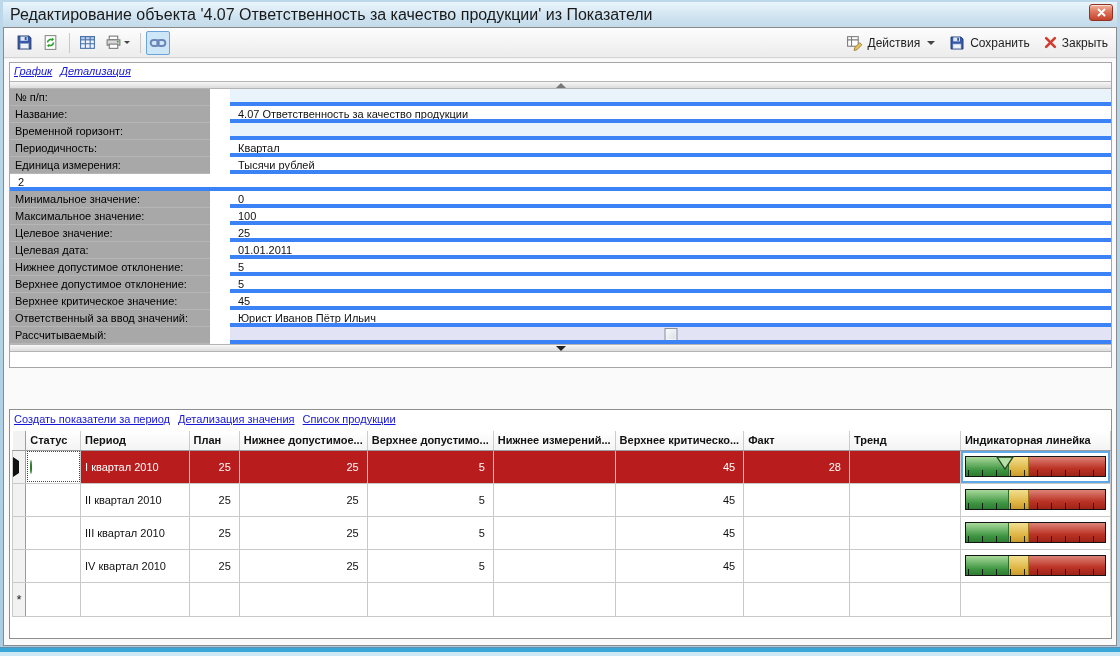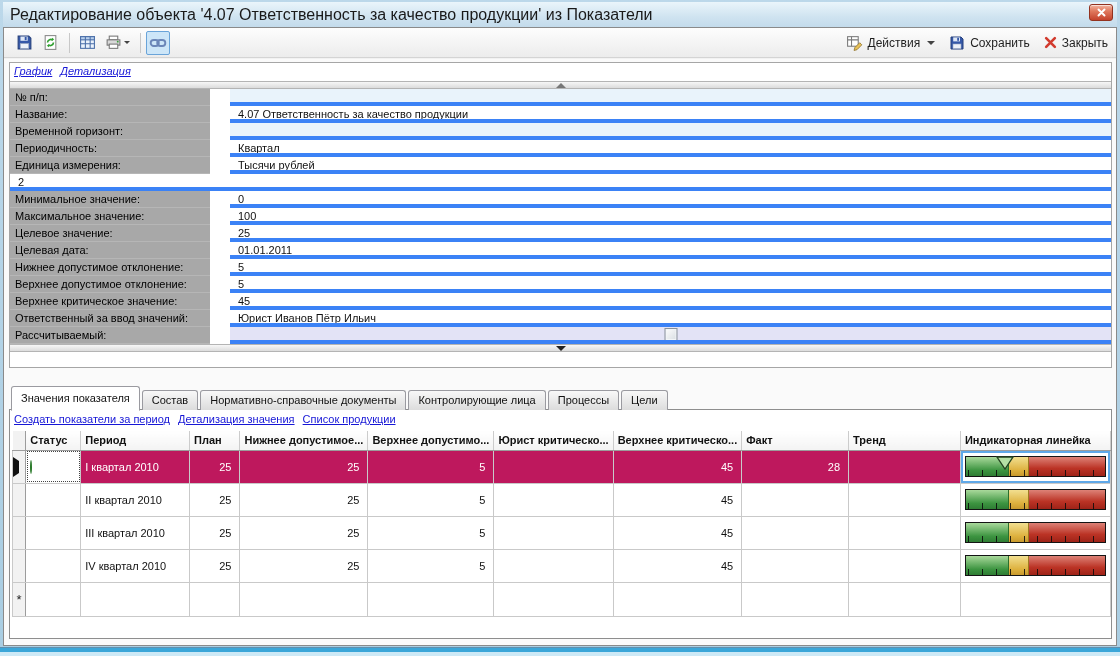--- a/index.html
+++ b/index.html
@@ -81,21 +81,21 @@
 
   
   table.grid { border-collapse:collapse; table-layout:fixed; margin:2px 0 0 2px; background:#fff; }
   table.grid th { height:19px; font-weight:bold; text-align:left; padding:0 4px;
     background:linear-gradient(#ffffff,#f3f3f3); border-right:1px solid #cccccc;
     border-bottom:1px solid #9c9c9c; white-space:nowrap; overflow:hidden;margin-top:29px; }
   table.grid td { height:33px; border:1px solid #c9c9c9; padding:0 4px;
     white-space:nowrap; overflow:hidden; background:#fff; }
   table.grid .c-sel { background:#f2f2f2; border-right:1px solid #9c9c9c; padding:0; }
   table.grid td.num { text-align:right; padding-right:8px; }
-  tr.sel td { background:#be185d; color:#fff; }
+  tr.sel td { background:#b91c1c; color:#fff; }
   tr.sel td.c-sel { background:#f2f2f2; color:#111; }
   tr.sel td.cell-status { background:#fff; outline:1px dotted #444; outline-offset:-2px; }
   tr.sel td.cell-ind { background:#fff; box-shadow:inset 0 0 0 2px #5fa8e8; }
   .rowptr { width:0; height:0; border-top:4px solid transparent; border-bottom:4px solid transparent;
     border-left:6px solid #111; margin:0 auto; }
   .newrow-star { text-align:center; color:#222; font-size:13px; line-height:33px; display:block; }
   .status-dot { width:21px; height:21px; border-radius:50%; margin:0 auto;
     background:radial-gradient(circle at 35% 30%, #a9dca9, #58b058 55%, #2f8f2f);
     border:1px solid #2a7a2a; }
 
@@ -270,28 +270,20 @@
               <span class="checkbox"></span>
             </div>
           </div>
       </div>
 
       <div class="splitter">
           <span class="arr-down"></span>
         </div>
     </div>
 
-    <div class="tabs">
-      <div class="tab active">Значения показателя</div>
-      <div class="tab">Состав</div>
-      <div class="tab">Нормативно-справочные документы</div>
-      <div class="tab">Контролирующие лица</div>
-      <div class="tab">Процессы</div>
-      <div class="tab">Цели</div>
-    </div>
 
     <div class="tabpage">
       <div class="grid-links">
         <a class="lnk">Создать показатели за период</a>
         <a class="lnk">Детализация значения</a>
         <a class="lnk">Список продукции</a>
       </div>
 
       <table class="grid">
         <colgroup>
@@ -308,21 +300,21 @@
             <col style="width:149px">
         </colgroup>
         <thead>
           <tr>
             <th class="c-sel"></th>
             <th>Статус</th>
             <th>Период</th>
             <th>План</th>
             <th>Нижнее допустимое...</th>
             <th>Верхнее допустимо...</th>
-            <th>Юрист критическо...</th>
+            <th>Нижнее измерений...</th>
             <th>Верхнее критическо...</th>
             <th>Факт</th>
             <th>Тренд</th>
             <th>Индикаторная линейка</th>
           </tr>
         </thead>
         <tbody>
           <tr class="sel">
             <td class="c-sel"><span class="rowptr"></span></td>
             <td class="cell-status"><span class="status-dot"></span></td>

